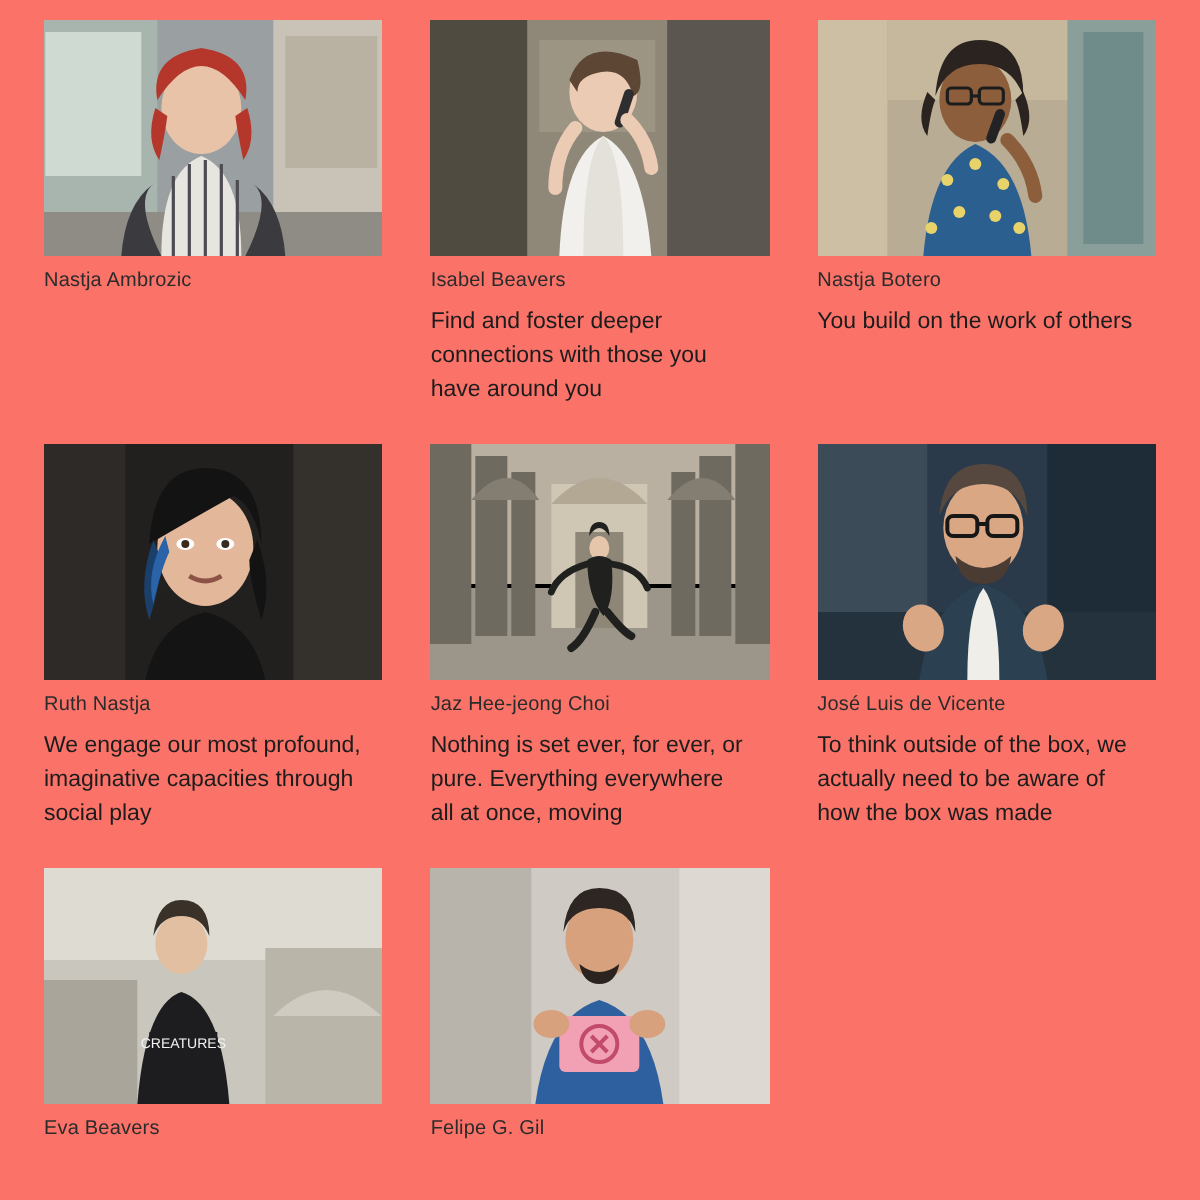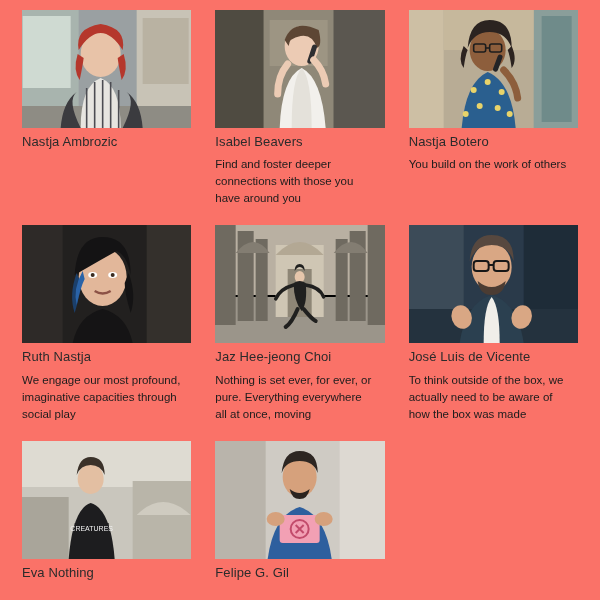--- a/index.html
+++ b/index.html
@@ -31,21 +31,21 @@
     overflow: hidden;
     position: relative;
     background: #8a7e72;
   }
   .photo svg {
     display: block;
     width: 100%;
     height: 100%;
   }
   .name {
-    font-size: 13px;
+    font-size: 10px;
     color: #2b2b2b;
     margin-top: 7px;
     letter-spacing: 0.1px;
     line-height: 1.1;
   }
   .quote {
     font-size: 11.5px;
     color: #1c1c1c;
     line-height: 1.48;
     margin-top: 7px;
@@ -227,21 +227,21 @@
         <rect x="116" y="40" width="64" height="78" fill="#b9b5a9"></rect>
         <path d="M120 74 q26 -26 54 0 z" fill="#cfcbc0"></path>
         <rect x="0" y="56" width="52" height="62" fill="#a9a59a"></rect>
         <ellipse cx="74" cy="38" rx="13" ry="15" fill="#e3bfa2"></ellipse>
         <path d="M60 34 q2 -18 14 -18 q14 0 14 18 q-4 -10 -14 -10 q-10 0 -14 10z" fill="#3a3129"></path>
         <path d="M52 118 q4 -50 22 -56 q20 6 24 56z" fill="#1d1d1f"></path>
         <rect x="58" y="82" width="34" height="10" fill="#1d1d1f"></rect>
         <text x="75" y="90" font-family="Liberation Sans, sans-serif" font-size="7" fill="#f2f2f2" text-anchor="middle">CREATURES</text>
       </svg>
     </div>
-    <div class="name">Eva Nothing</div>
+    <div class="name">Eva Beavers</div>
     <div class="quote"></div>
   </div>
 
 
   <div class="card">
     <div class="photo">
       <svg viewBox="0 0 180 118" preserveAspectRatio="xMidYMid slice" aria-hidden="true">
         <rect x="0" y="0" width="180" height="118" fill="#cfcbc4"></rect>
         <rect x="0" y="0" width="56" height="118" fill="#b9b4ab"></rect>
         <rect x="130" y="0" width="50" height="118" fill="#ddd9d2"></rect>

